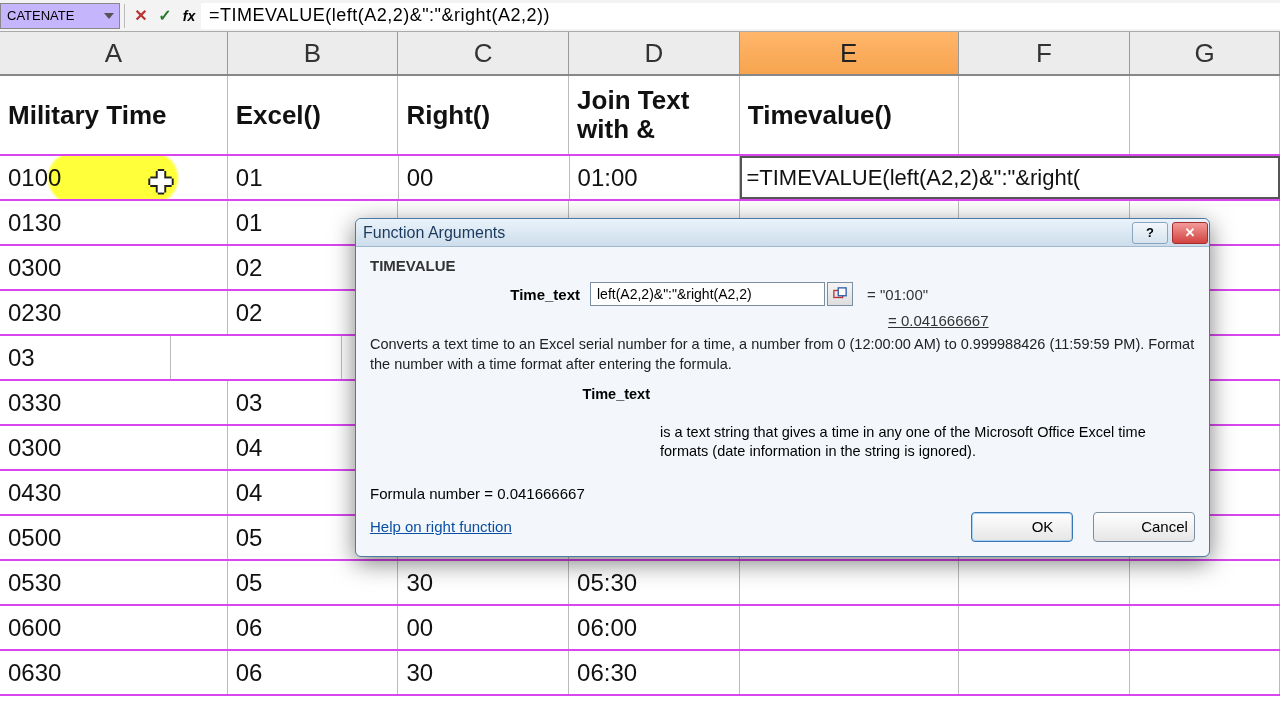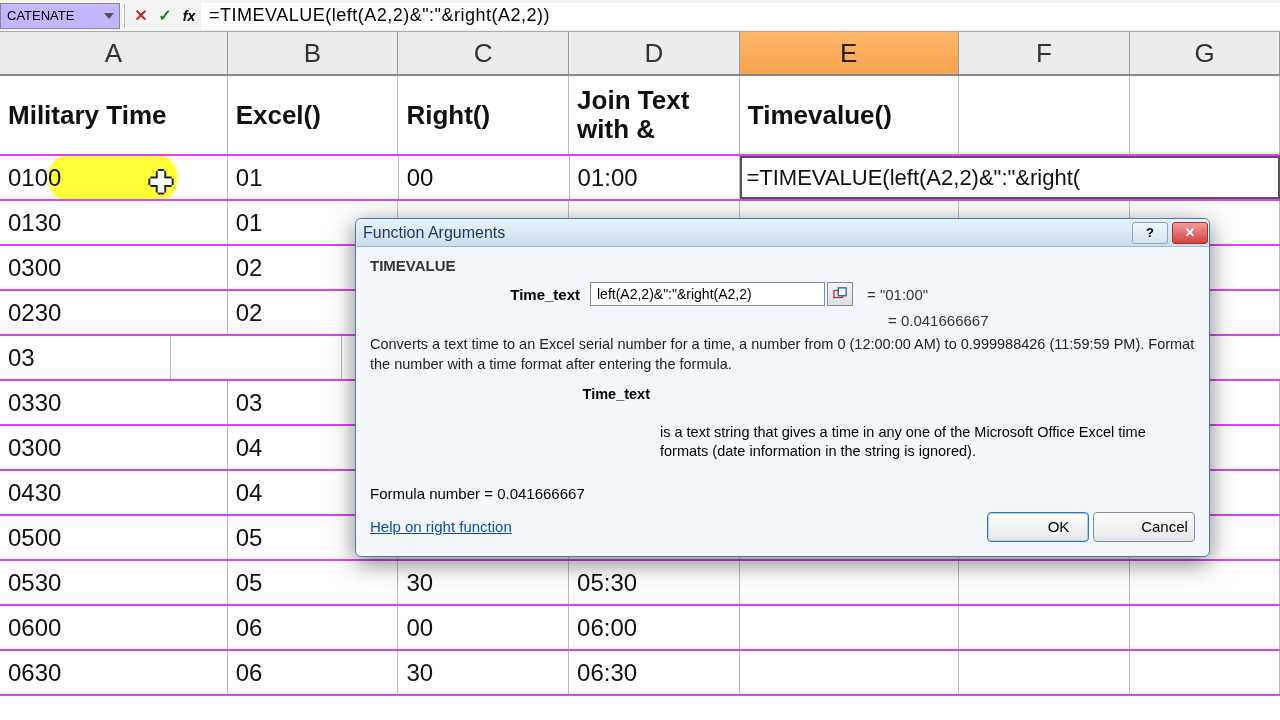--- a/index.html
+++ b/index.html
@@ -53,30 +53,30 @@
 .tb-btn { width: 36px; height: 22px; border: 1px solid #8aa6bf; border-radius: 3px; margin-left: 4px; display: flex; align-items: center; justify-content: center; background: linear-gradient(#f2f7fb,#d6e3ef); font-size: 13px; font-weight: bold; }
 .tb-close { background: linear-gradient(#f29b99,#d24340); color: #fff; border-color: #a52d2d; }
 .dlg-body { padding: 10px 14px 14px; }
 .fn-name { font-size: 15px; font-weight: bold; color: #333; margin-bottom: 8px; }
 .arg-row { display: flex; align-items: center; margin: 6px 0 6px 100px; }
 .arg-label { width: 120px; text-align: right; font-weight: bold; font-size: 15px; padding-right: 10px; }
 .arg-input { width: 235px; height: 24px; border: 1px solid #7a8fa3; padding: 0 6px; font-size: 14px; background: #fff; }
 .range-btn { width: 26px; height: 24px; border: 1px solid #7a8fa3; margin-left: 2px; background: linear-gradient(#f5f5f5,#dedede); display: flex; align-items: center; justify-content: center; }
 .range-btn svg { width: 14px; height: 14px; }
 .eq-result { margin-left: 14px; font-size: 15px; color: #333; }
-.eq-result-row2 { margin-left: 518px; font-size: 15px; color: #333; margin-top: 4px; }
+.eq-result-row2 { margin-left: 518px; font-size: 15px; color: #333; margin-top: 4px; text-decoration: underline; }
 .desc { font-size: 14.5px; color: #222; margin-top: 6px; line-height: 1.35; }
 .arg-desc { display: flex; margin-top: 12px; font-size: 14.5px; }
 .arg-desc-lbl { width: 290px; text-align: right; font-weight: bold; padding-right: 10px; }
 .arg-desc-txt { flex: 1; line-height: 1.3; margin-top: 37px; }
 .result-line { margin-top: 24px; font-size: 15px; }
 .footer { display: flex; align-items: center; margin-top: 10px; }
 .help-link { color: #0b4fa5; text-decoration: underline; font-size: 15px; cursor: pointer; }
 .spacer { flex: 1; }
-.btn { width: 102px; height: 30px; border: 1px solid #7a8fa3; border-radius: 4px; background: linear-gradient(#fefefe,#e6e6e6); font-size: 15px; margin-left: 4px; padding-left: 41px; }
+.btn { width: 102px; height: 30px; border: 1px solid #7a8fa3; border-radius: 4px; background: linear-gradient(#fefefe,#e6e6e6); font-size: 15px; margin-left: 20px; padding-left: 41px; }
 .btn.default { border: 1px solid #3b76b5; box-shadow: 0 0 0 1px #a7d0f2 inset; }
 
 .chev-down { width: 0; height: 0; border-left: 5px solid transparent; border-right: 5px solid transparent; border-top: 6px solid #555; }
 </style>
 </head>
 <body>
 
 <div class="formula-bar">
   <div class="name-box">
     <span>CATENATE</span>

